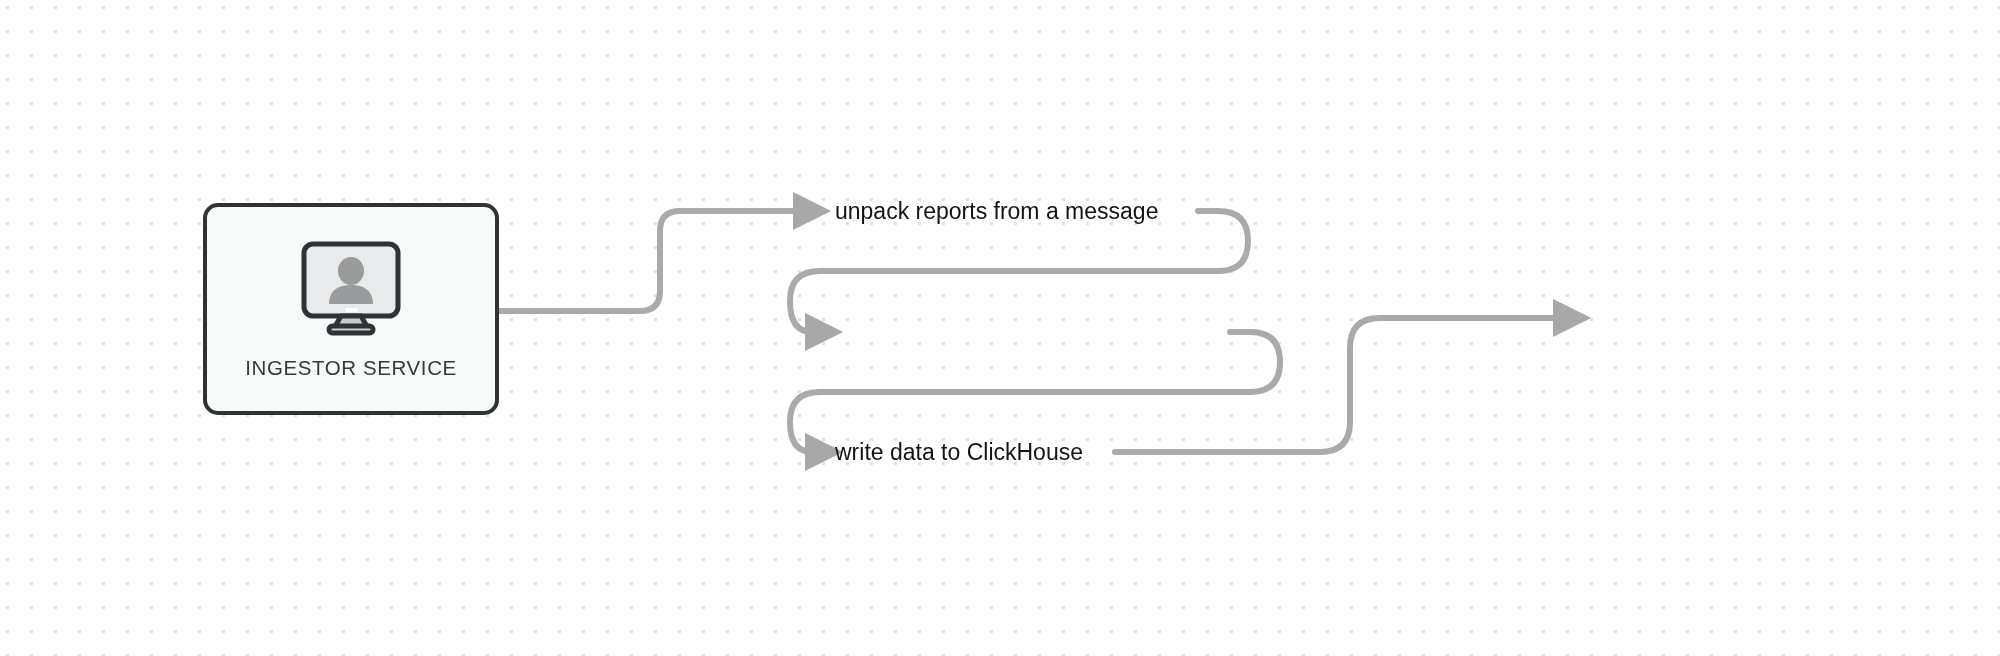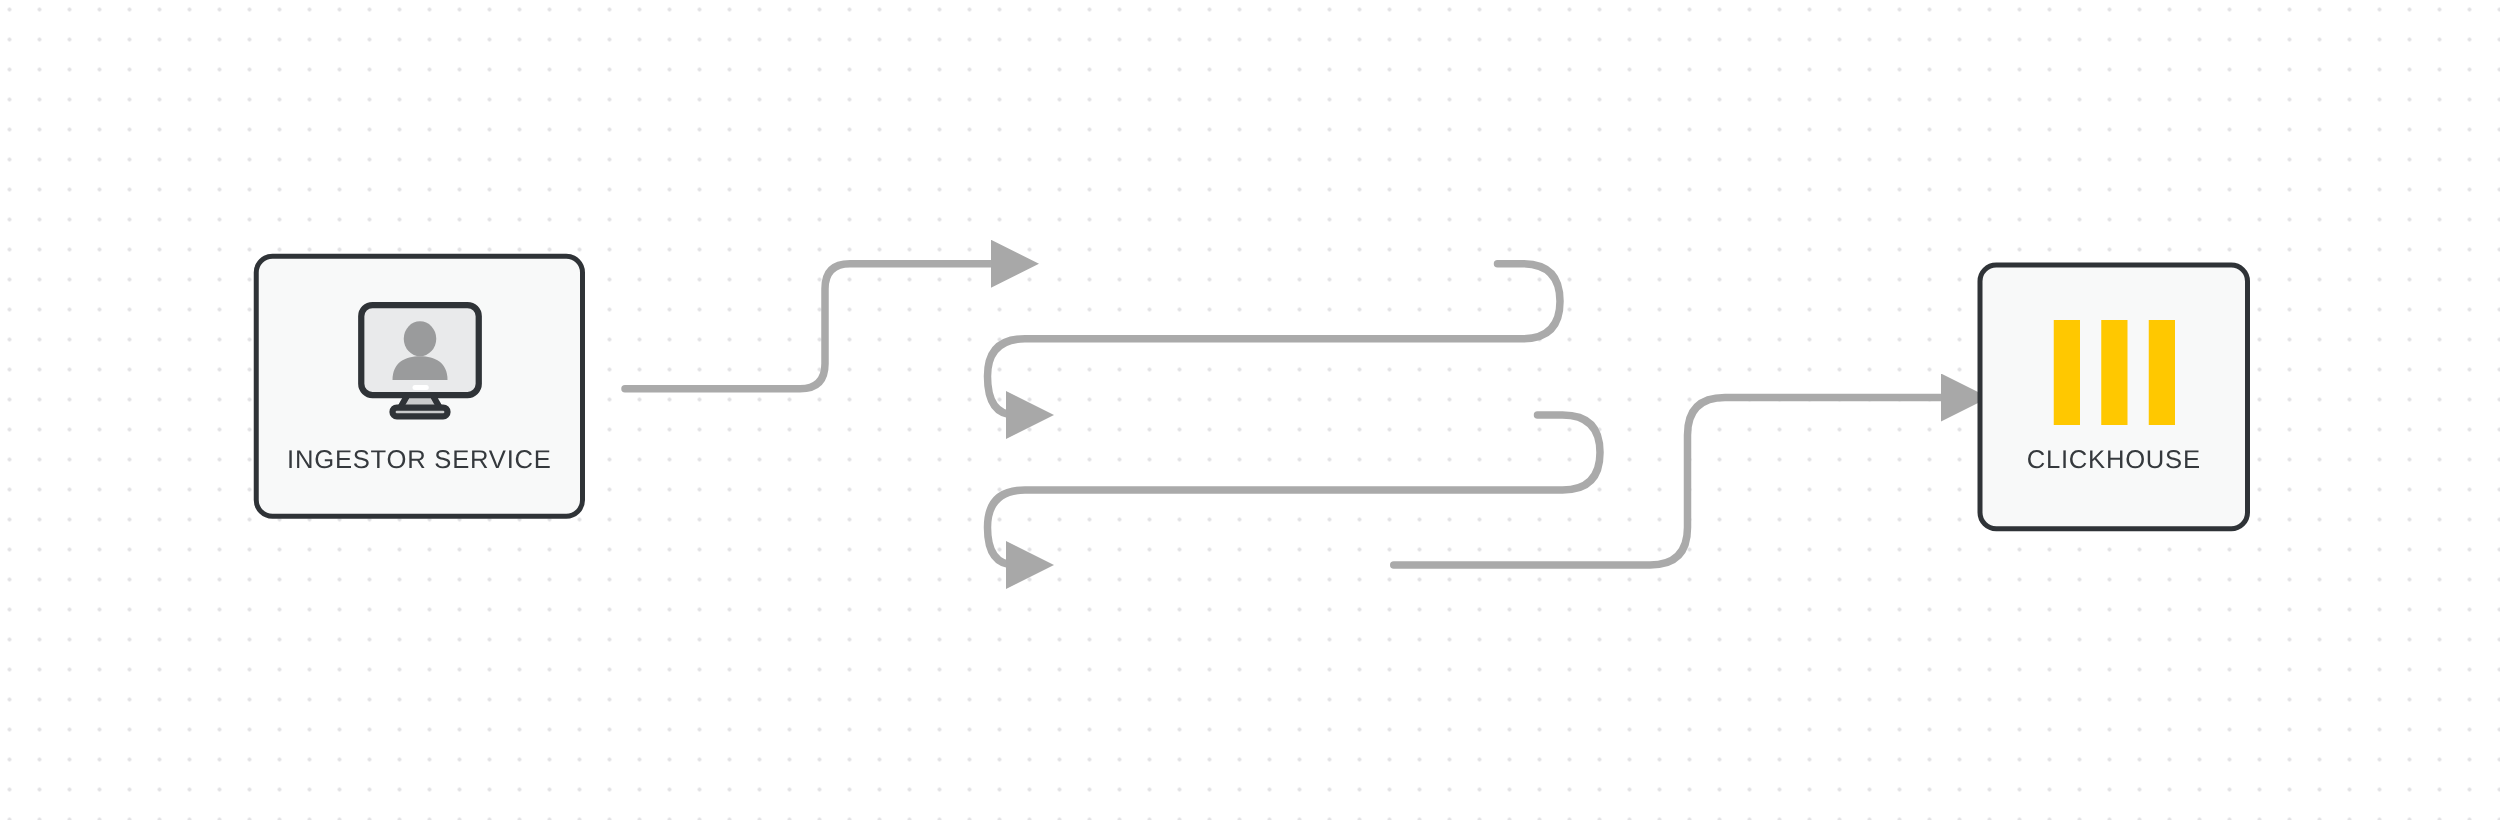--- a/index.html
+++ b/index.html
@@ -36,21 +36,21 @@
     border: 4px solid #2f3337;
     border-radius: 15px;
     display: flex;
     flex-direction: column;
     align-items: center;
     justify-content: center;
   }
   #node-ingestor {
     left: 203px;
     top: 203px;
-    width: 265px;
+    width: 296px;
     height: 212px;
   }
   #node-clickhouse {
     left: 1582px;
     top: 210px;
     width: 218px;
     height: 215px;
   }
   .node-label {
     font-size: 20.5px;
@@ -113,23 +113,17 @@
         <path d="M 37 92 L 45 78 L 65 78 L 73 92 Z" fill="#c9cacb" stroke="#2f3337" stroke-width="5" stroke-linejoin="round"></path>
         <rect x="33" y="88" width="44" height="7" rx="3.5" ry="3.5" fill="#c9cacb" stroke="#2f3337" stroke-width="5"></rect>
         <rect x="49" y="70" width="13" height="4" rx="2" ry="2" fill="#ffffff"></rect>
         <ellipse cx="55" cy="33" rx="13" ry="14" fill="#9a9b9c"></ellipse>
         <path d="M 33 66 C 33 52 43 47 55 47 C 67 47 77 52 77 66 Z" fill="#9a9b9c"></path>
       </svg>
     </span>
     <span class="node-label">INGESTOR SERVICE</span>
   </div>
 
-  <div class="node" id="node-clickhouse">
-    <span class="ch-bars">
-      <span class="ch-bar"></span>
-      <span class="ch-bar"></span>
-      <span class="ch-bar"></span>
-    </span>
-    <span class="node-label">CLICKHOUSE</span>
-  </div>
 
+  <span class="edge-label" id="edge-label-0">unpack reports from a message</span>
+  <span class="edge-label" id="edge-label-2">write data to ClickHouse</span>
 
 </div>
 
 </body></html>

